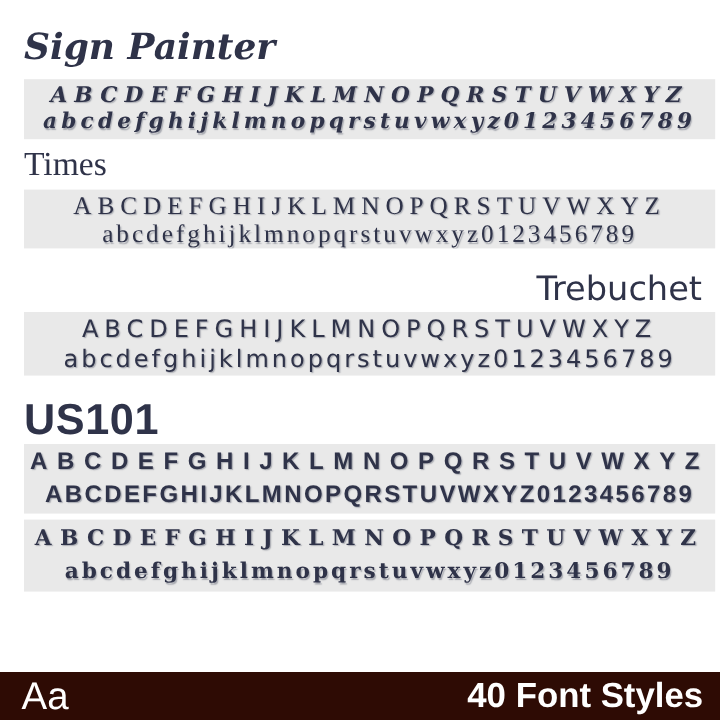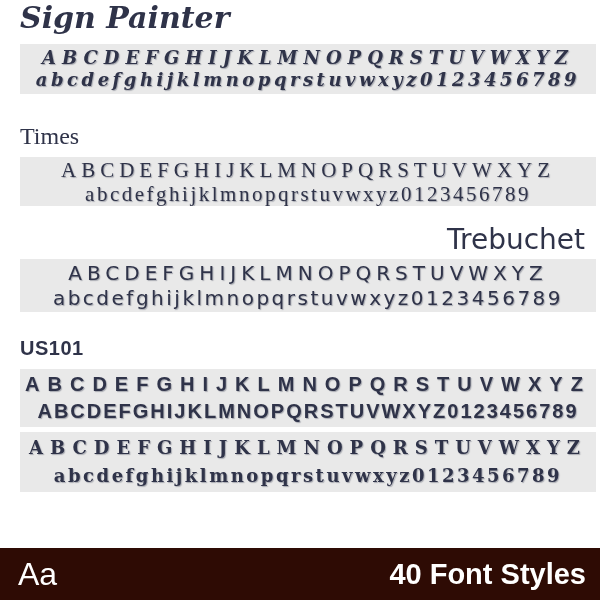--- a/index.html
+++ b/index.html
@@ -8,24 +8,24 @@
     width: 600px; height: 600px;
     background: #ffffff;
     color: #2f3349;
     font-family: "Liberation Sans", sans-serif;
     overflow: hidden;
     position: relative;
   }
   .content { padding: 0 15px 0 20px; }
 
   .font-title { margin: 0; font-weight: 400; }
-  .t1 { margin-top: 2px; font-size: 30px; line-height: 32px; }
-  .t2 { margin-top: 29px; font-size: 24px; line-height: 27px; }
+  .t1 { margin-top: 24px; font-size: 30px; line-height: 32px; }
+  .t2 { margin-top: 8px; font-size: 28px; line-height: 27px; }
   .t3 { margin-top: 19px; font-size: 28px; line-height: 29px; text-align: right; }
-  .t4 { margin-top: 22px; font-size: 20px; line-height: 29px; letter-spacing: 0.5px; }
+  .t4 { margin-top: 22px; font-size: 36px; line-height: 29px; letter-spacing: 0.5px; }
   .t5 { margin-top: 19px; font-size: 24px; line-height: 24px; }
 
   .sample-box {
     background: #e9e9e9;
     display: flex; flex-direction: column;
     justify-content: center; align-items: center;
     white-space: nowrap; overflow: hidden;
     width: 576px;
   }
   .b1 { margin-top: 10px; height: 50px; }
@@ -58,21 +58,21 @@
   .s4 .line { font-size: 20px; line-height: 27px; }
   .s4 .upper { letter-spacing: 8px; }
   .s4 .lower { letter-spacing: 2px; }
 
   .s5 .line { font-size: 18px; line-height: 28px; }
   .s5 .upper { letter-spacing: 7px; }
   .s5 .lower { letter-spacing: 2.5px; }
 
   .footer-bar {
     position: absolute; left: 0; right: 0; bottom: 0;
-    height: 52px;
+    height: 40px;
     background: #2e0b04;
     color: #ffffff;
     display: flex; justify-content: space-between; align-items: center;
     padding: 0 14px 0 18px;
   }
   .footer-aa    { font-size: 32px; font-weight: 400; line-height: 1; }
   .footer-count { font-size: 29px; font-weight: 700; line-height: 1; }
 </style>
 </head>
 <body>

